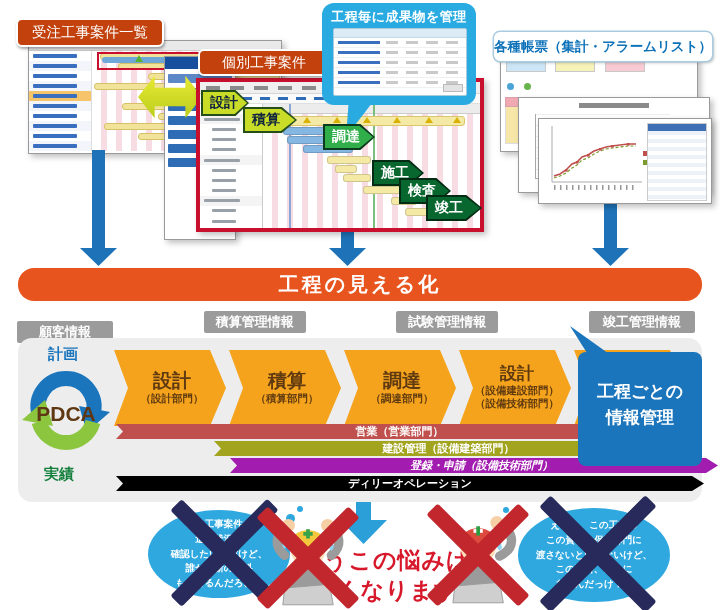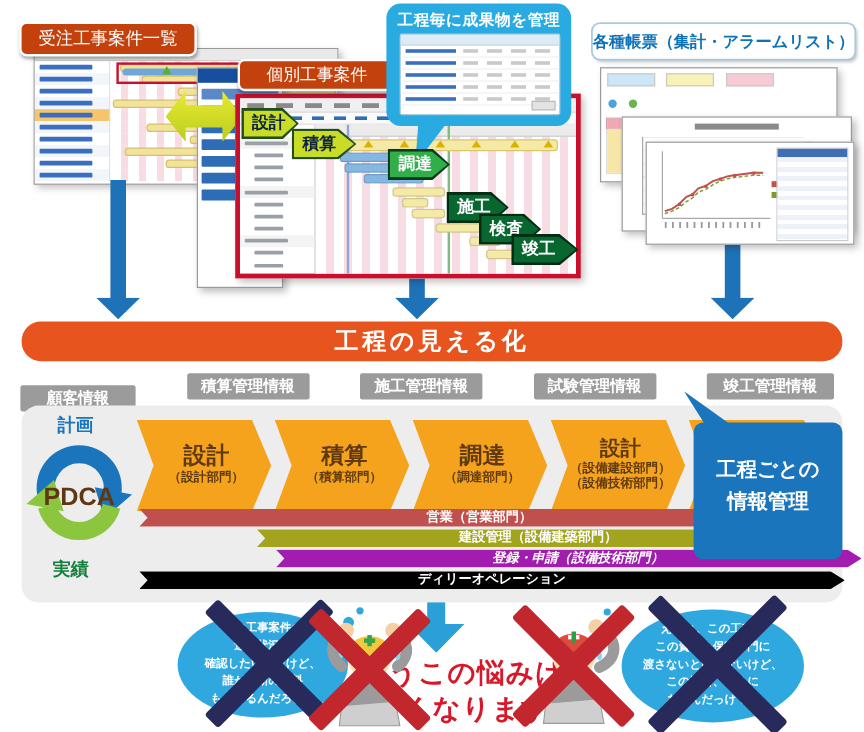--- a/index.html
+++ b/index.html
@@ -499,34 +499,33 @@
           <s style="background:#7B9B2A;"></s>
           <i></i>
         </div>
     </div>
     <div class="ctable" style="left:108px;top:4px;width:58px;height:76px;">
       <div class="ct-head"></div>
         <div class="ct-body"></div>
     </div>
   </div>
 
-  <div class="wlbl" style="left:494px;top:20px;width:214px;height:25px;font-size:13.5px;">各種帳票（集計・アラームリスト）</div>
+  <div class="wlbl" style="left:494px;top:32px;width:214px;height:25px;font-size:13.5px;">各種帳票（集計・アラームリスト）</div>
 
   <div class="stem" style="left:92px;top:150px;width:13px;height:100px;"></div>
   <div class="ahead" style="left:80px;top:248px;width:37px;height:18px;"></div>
   <div class="stem" style="left:341px;top:232px;width:13px;height:18px;"></div>
   <div class="ahead" style="left:329px;top:248px;width:37px;height:18px;"></div>
   <div class="stem" style="left:604px;top:200px;width:13px;height:50px;"></div>
   <div class="ahead" style="left:592px;top:248px;width:37px;height:18px;"></div>
 
   <div class="banner">工程の見える化</div>
   <div class="ilabels" id="info-labels">
       <div class="ilab" style="width: 96px; height: 22px; margin-top: 10px;">顧客情報</div>
       <div class="ilab" style="width: 102px; height: 22px;">積算管理情報</div>
-      <div class="ilab" style="width: 102px; height: 22px;">施工管理情報</div>
       <div class="ilab" style="width: 102px; height: 22px;">試験管理情報</div>
       <div class="ilab" style="width: 106px; height: 22px;">竣工管理情報</div>
     </div>
 
   <div class="panel">
     <div class="kplan">計画</div>
     <svg class="abs" style="left:2px;top:22px;" width="92" height="100" viewBox="0 0 92 100">
       <path d="M19 54 A 28 28 0 1 1 73 54" fill="none" stroke="#1B75BC" stroke-width="15"></path>
       <polygon points="59,46 90,52 67,72" fill="#1B75BC"></polygon>
       <path d="M73 62 A 28 28 0 0 1 19 62" fill="none" stroke="#8CC63F" stroke-width="15"></path>

